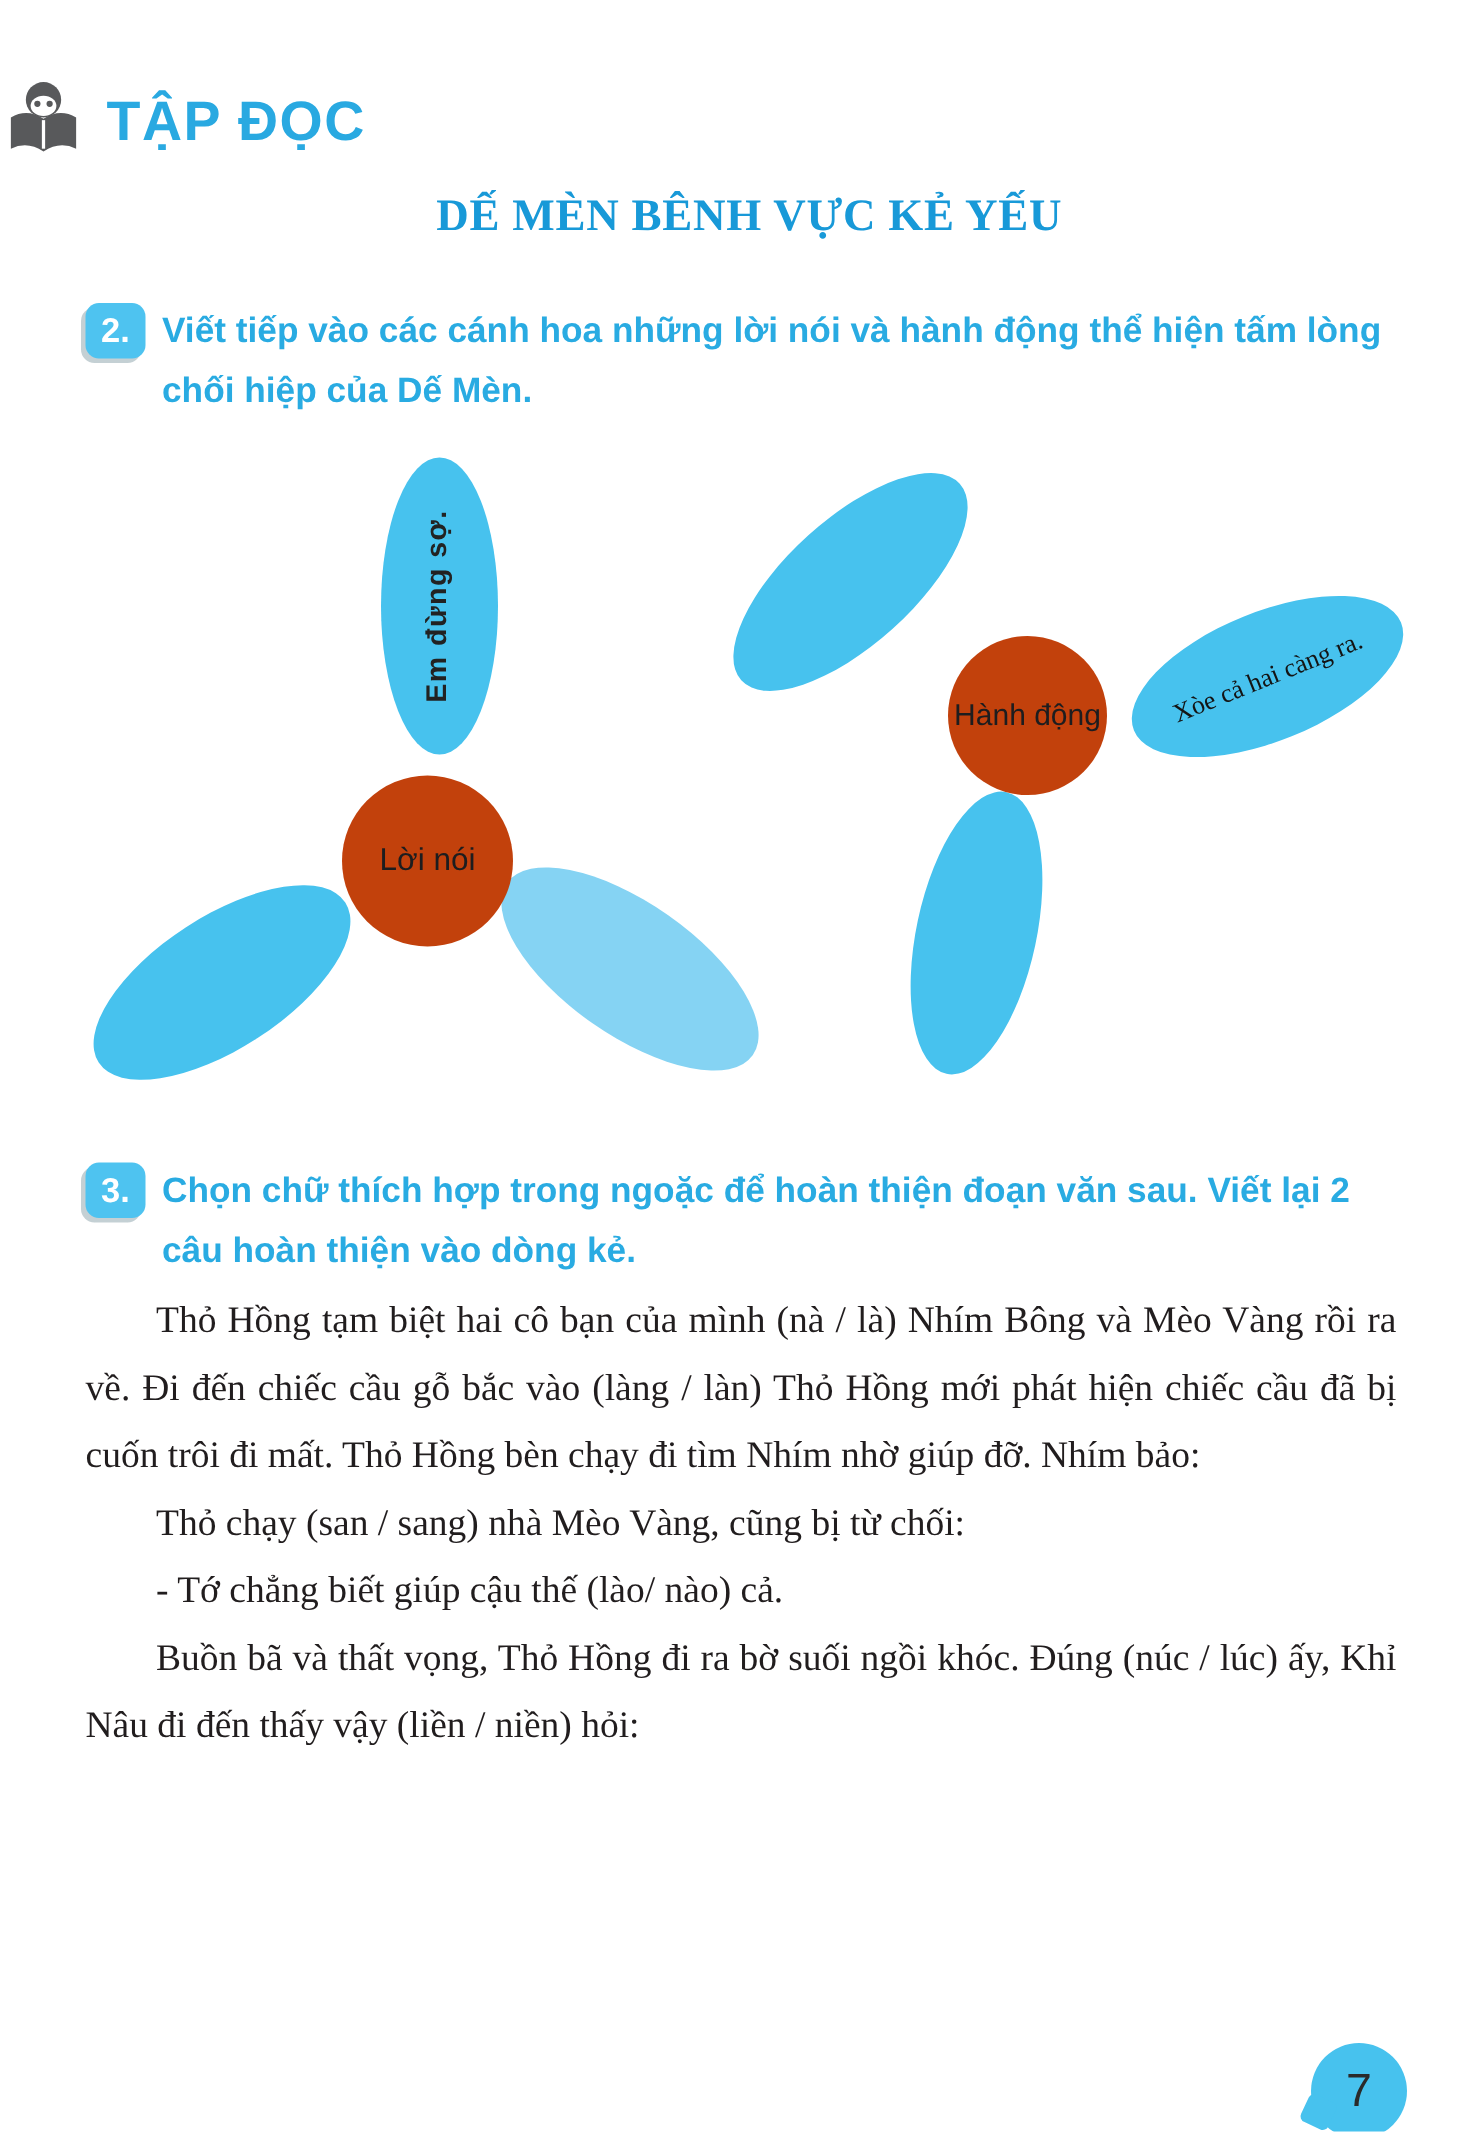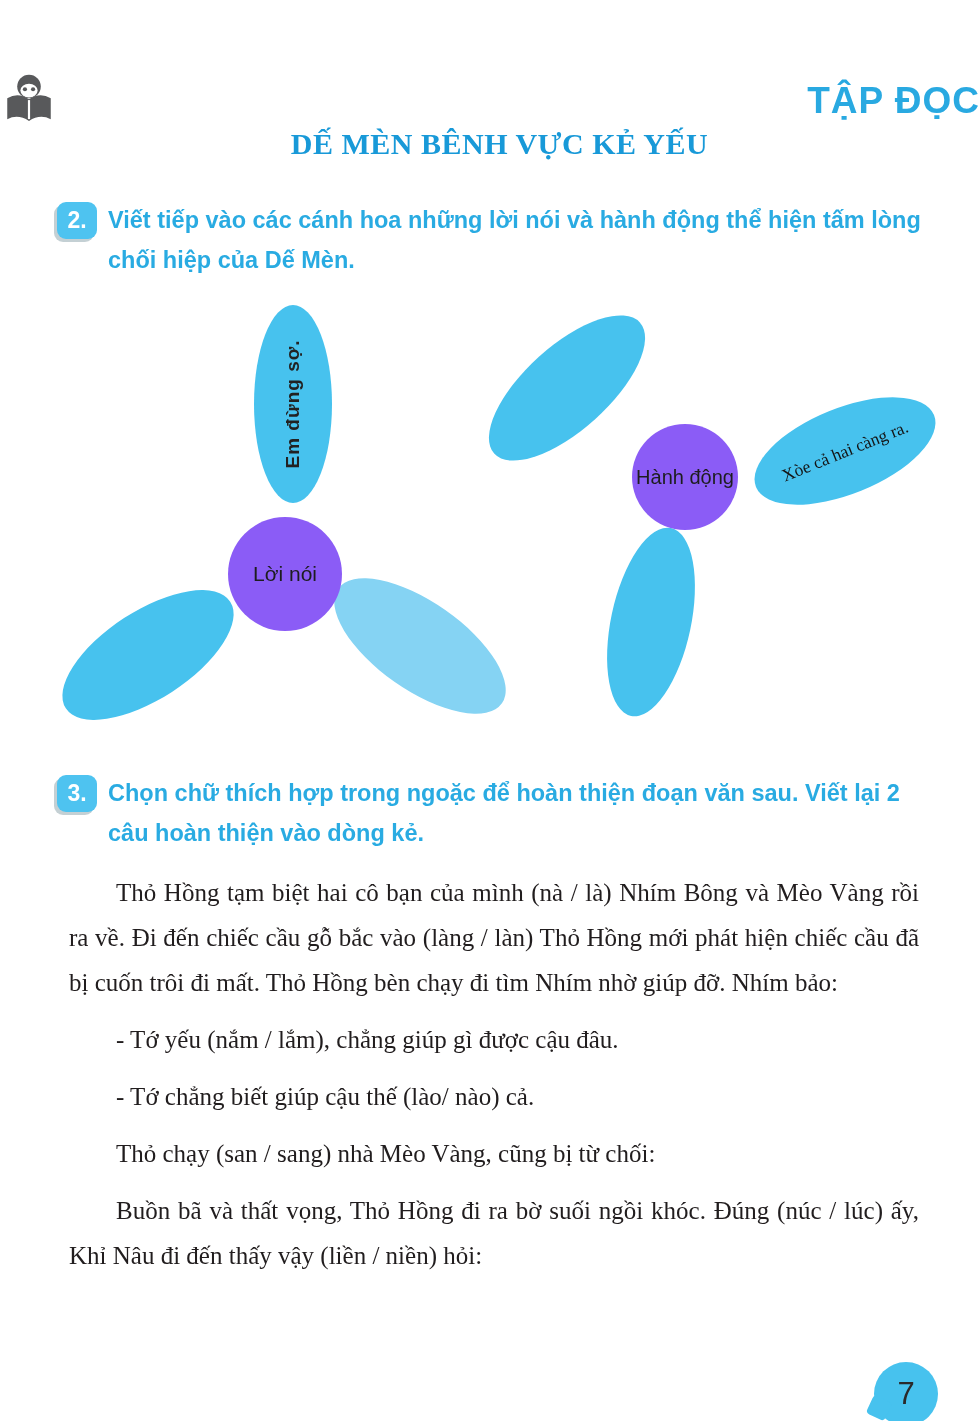--- a/index.html
+++ b/index.html
@@ -8,21 +8,21 @@
     width: 980px; height: 1421px;
     background: #ffffff;
     position: relative;
     overflow: hidden;
     font-family: "Liberation Sans", sans-serif;
   }
 
   
   .header-row {
     position: absolute; top: 52px; left: 0; width: 100%;
-    display: flex; justify-content: space-between; align-items: center; gap: 13px; margin-top: 20px;
+    display: flex; justify-content: flex-start; align-items: center; gap: 13px;
   }
   .reader-icon { width: 58px; height: 58px; display: inline-flex; }
   .lesson-category {
     font-size: 37px; font-weight: 800; letter-spacing: 1px;
     color: #29a9e1;
     font-family: "Liberation Sans", sans-serif;
   }
   .lesson-title {
     position: absolute; top: 127px; left: 0; width: 100%;
     text-align: center;
@@ -62,21 +62,21 @@
   .diagram { position: absolute; left: 0; top: 300px; width: 980px; height: 460px; }
   .petal {
     position: absolute;
     background: #47c2ee;
     border-radius: 50%;
     display: flex; align-items: center; justify-content: center;
   }
   .petal.light { background: #85d3f3; }
   .flower-center {
     position: absolute;
-    background: #8b5cf6;
+    background: #c2410c;
     border-radius: 50%;
     display: flex; align-items: center; justify-content: center;
     color: #1d1d1f;
   }
   
   .p-l-top    { left: 254px; top: 5px;   width: 78px;  height: 198px; }
   .p-l-bl     { left: 50px;  top: 311px; width: 196px; height: 88px; transform: rotate(-33deg); }
   .p-l-br     { left: 320px; top: 302px; width: 200px; height: 88px; transform: rotate(35deg); }
   .c-left     { left: 228px; top: 217px; width: 114px; height: 114px; font-size: 21px; }
   
@@ -98,21 +98,21 @@
   }
 
   
   .passage {
     position: absolute; top: 858px; left: 57px; width: 874px;
     font-family: "Liberation Serif", serif;
     font-size: 25px; line-height: 45px;
     color: #211d1e;
     text-align: justify;
   }
-  .passage p { margin: 12px; text-indent: 47px; }
+  .passage p { margin: 0; text-indent: 47px; }
 
   
   .page-badge {
     position: absolute; left: 874px; top: 1362px;
     width: 64px; height: 64px;
     background: #47c2ee;
     border-radius: 50%;
     display: flex; align-items: center; justify-content: center;
   }
   .page-badge::before {
@@ -173,21 +173,20 @@
   </div>
 </div>
 
 <div class="exercise-row ex3">
   <span class="num-badge">3.</span>
   <div class="instruction">Chọn chữ thích hợp trong ngoặc để hoàn thiện đoạn văn sau. Viết lại 2 câu hoàn thiện vào dòng kẻ.</div>
 </div>
 
 <div class="passage">
   <p>Thỏ Hồng tạm biệt hai cô bạn của mình (nà / là) Nhím Bông và Mèo Vàng rồi ra về. Đi đến chiếc cầu gỗ bắc vào (làng / làn) Thỏ Hồng mới phát hiện chiếc cầu đã bị cuốn trôi đi mất. Thỏ Hồng bèn chạy đi tìm Nhím nhờ giúp đỡ. Nhím bảo:</p>
-  <p>- Tớ yếu (nắm / lắm), chẳng giúp gì được cậu đâu.</p>
+  <p>Thỏ chạy (san / sang) nhà Mèo Vàng, cũng bị từ chối:</p>
   <p>- Tớ chẳng biết giúp cậu thế (lào/ nào) cả.</p>
-  <p>Thỏ chạy (san / sang) nhà Mèo Vàng, cũng bị từ chối:</p>
   <p>Buồn bã và thất vọng, Thỏ Hồng đi ra bờ suối ngồi khóc. Đúng (núc / lúc) ấy, Khỉ Nâu đi đến thấy vậy (liền / niền) hỏi:</p>
 </div>
 
 <div class="page-badge">
   <span>7</span>
 </div>
 
 </body></html>

